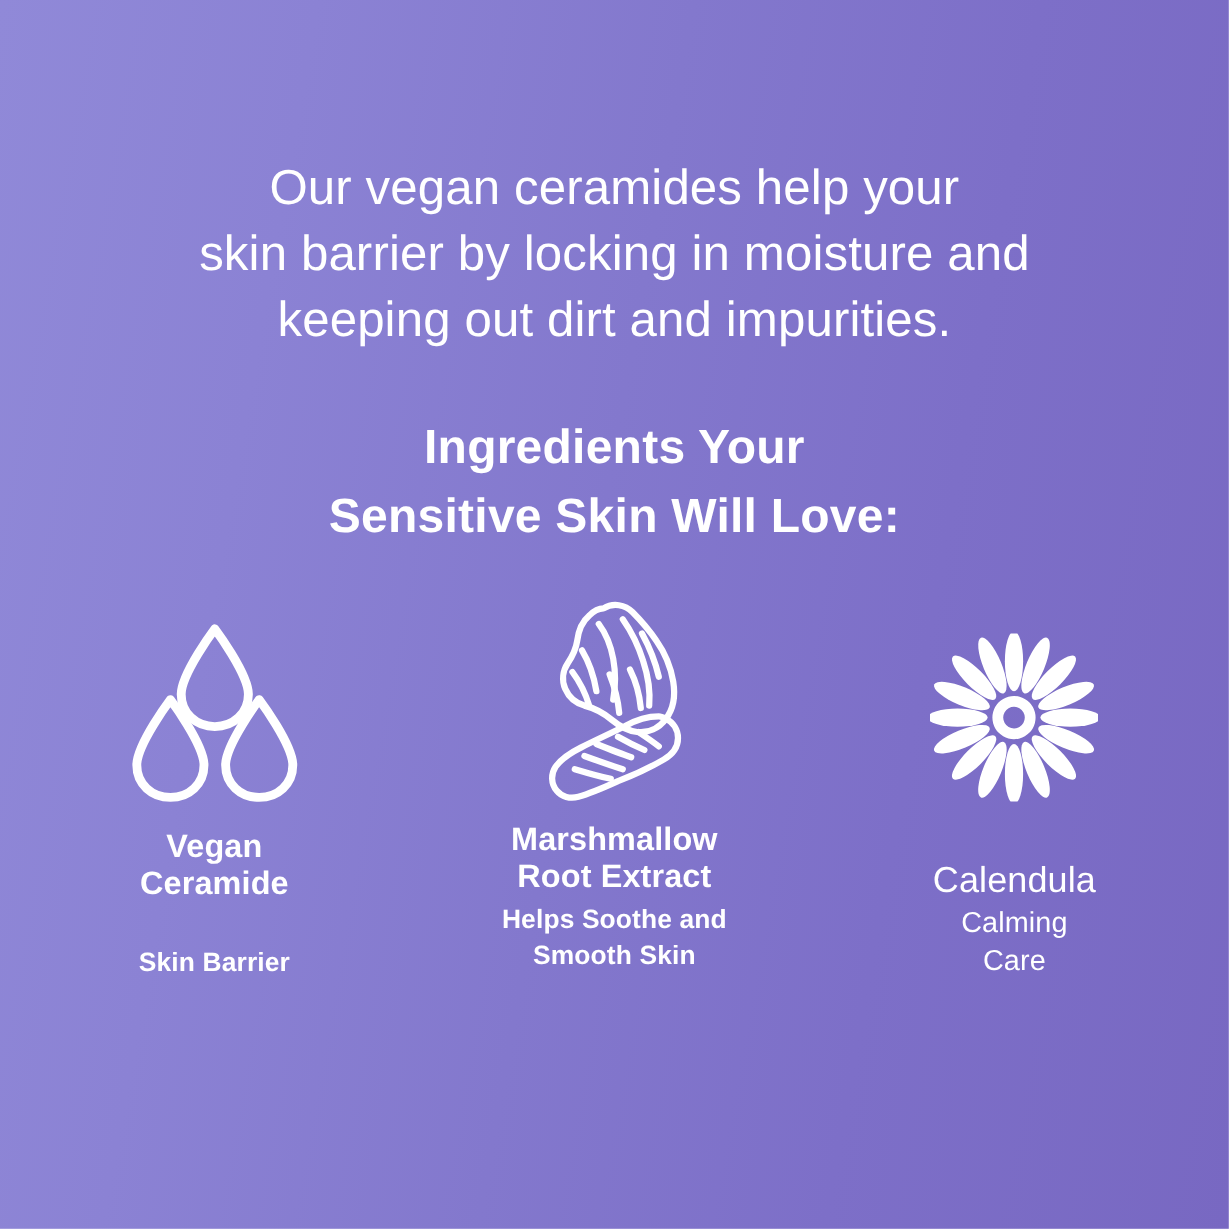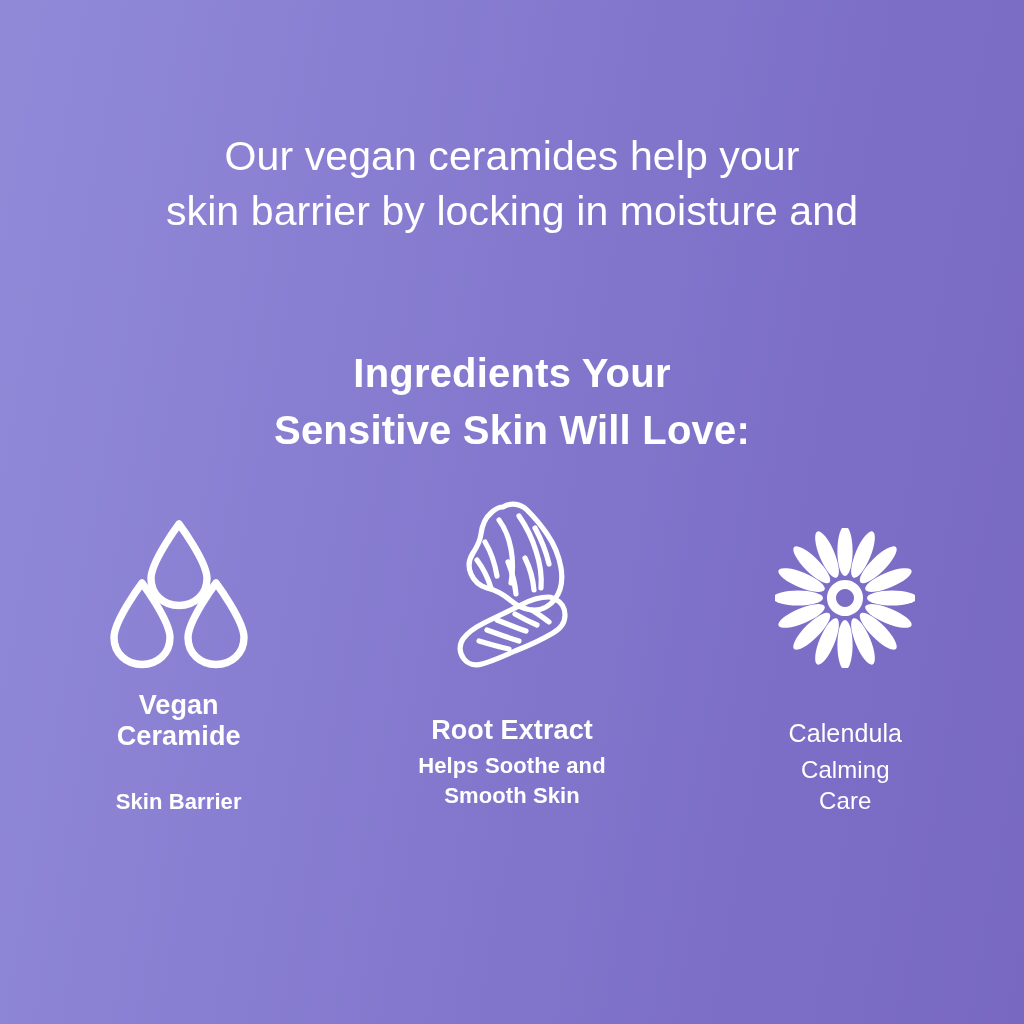--- a/index.html
+++ b/index.html
@@ -89,21 +89,21 @@
   .card-desc {
     font-size: 22px;
     font-weight: 700;
     line-height: 30px;
     letter-spacing: 0.1px;
     margin-top: 5px;
   }
   
   .card--light .card-title {
     font-weight: 400;
-    font-size: 25px;
+    font-size: 30px;
   }
   .card--light .card-desc {
     font-weight: 400;
     font-size: 24px;
     line-height: 31px;
   }
 
   .card--ceramide .icon-wrap { padding-top: 6px; }
   .card--marshmallow .icon-wrap { padding-top: 0px; }
   .card--calendula .icon-wrap { padding-top: 10px; }
@@ -113,20 +113,21 @@
   svg { display: block; }
 </style>
 </head>
 <body>
 
 <div class="poster">
 
   <div class="intro">
     <span class="line">Our vegan ceramides help your</span>
     <span class="line">skin barrier by locking in moisture and</span>
+    <span class="line">keeping out dirt and impurities.</span>
   </div>
 
   <div class="heading">
     <span class="line">Ingredients Your</span>
     <span class="line">Sensitive Skin Will Love:</span>
   </div>
 
   <div class="cards">
 
     <div class="card card--ceramide">
@@ -182,21 +183,21 @@
 
             <path d="M60 122 C70 126 80 130 89 133"></path>
             <path d="M50 132 C61 136 72 140 82 143"></path>
             <path d="M42 143 C52 146 62 149 72 151"></path>
             <path d="M95 112 C101 116 107 120 112 124"></path>
             <path d="M78 116 C85 120 93 124 100 127"></path>
           </g>
         </svg>
       </div>
       <div class="card-title">
-        <br>
+        <span>Marshmallow</span><br>
         <span>Root Extract</span>
       </div>
       <div class="card-desc">
         <span>Helps Soothe and</span><br>
         <span>Smooth Skin</span>
       </div>
     </div>
 
     <div class="card card--calendula card--light">
       <div class="icon-wrap">

